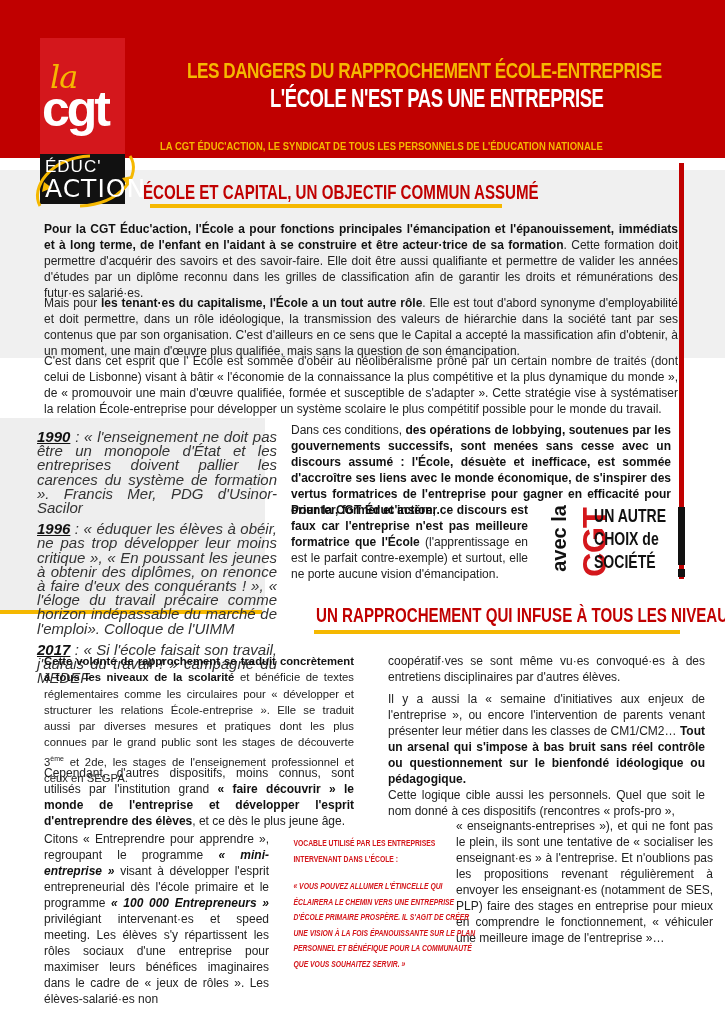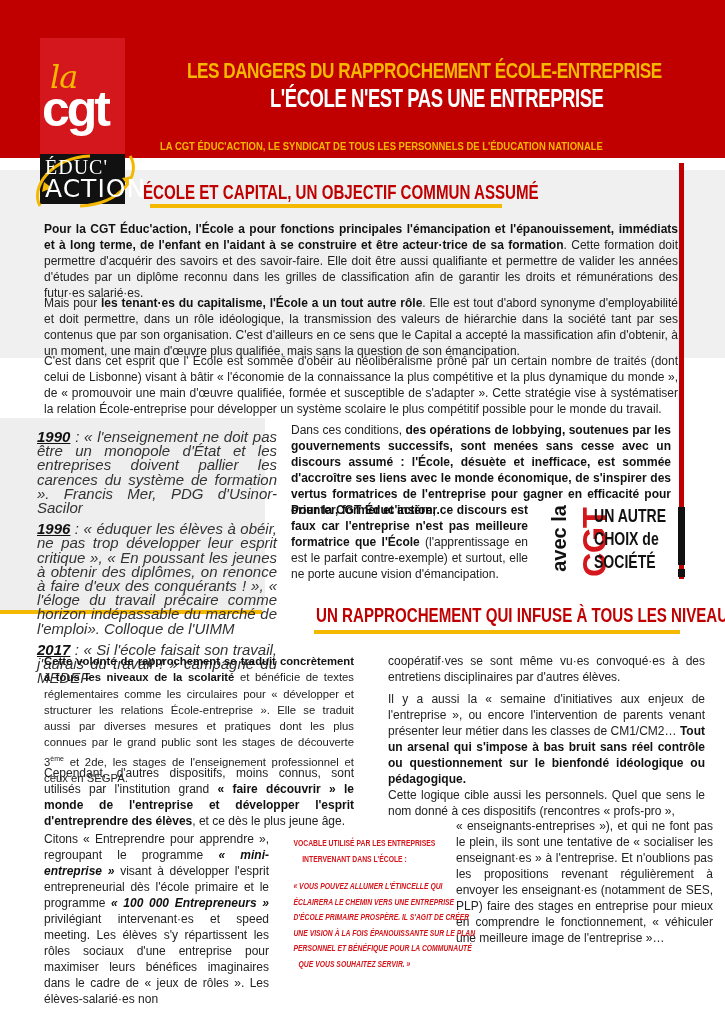--- a/index.html
+++ b/index.html
@@ -20,22 +20,22 @@
   }
   .logo-cgt {
     position: absolute; left: 42px; top: 84px; font-family: "Liberation Sans", sans-serif;
     font-weight: bold; font-size: 50px; color: #ffffff; letter-spacing: -3px; line-height: 1;
   }
   .logo-black {
     position: absolute; left: 40px; top: 154px; width: 85px; height: 50px;
     background: #111111;
   }
   .logo-educ {
-    position: absolute; left: 45px; top: 156px; color: #fff; font-size: 20px;
-    font-family: Liberation Serif, serif; line-height: 22px; letter-spacing: 1px;
+    position: absolute; left: 45px; top: 156px; color: #fff; font-size: 17px;
+    font-family: Liberation Sans, sans-serif; line-height: 22px; letter-spacing: 1px;
   }
   .logo-action {
     position: absolute; left: 45px; top: 178px; color: #fff; font-size: 25px;
     font-family: "DejaVu Sans", sans-serif; line-height: 22px; letter-spacing: 1px;
   }
   .logo-swoosh {
     position: absolute; left: 30px; top: 148px; width: 110px; height: 64px;
   }
 
   .title1 {
@@ -113,21 +113,21 @@
 
   .p6 { left: 44px; top: 653px; width: 310px; font-size: 11.3px; line-height: 16.3px; }
   .p7 { left: 44px; top: 765px; width: 310px; }
   .p8 { left: 44px; top: 831px; width: 225px; }
   .p9 { left: 388px; top: 653px; width: 317px; }
   .p10 { left: 388px; top: 691px; width: 317px; }
   .p11 { left: 388px; top: 787px; width: 317px; }
   .p11b { left: 456px; top: 818px; width: 257px; }
 
   .vocab {
-    position: absolute; left: 272px; top: 836px; width: 165px; text-align: center; color: #d4171c;
+    position: absolute; left: 272px; top: 836px; width: 165px; color: #d4171c;
     font-weight: bold; font-size: 9.2px; line-height: 15.5px; white-space: nowrap;
   }
   .vocab-head, .vocab-quote { transform: scaleX(0.74); transform-origin: center top; }
   .vocab-quote { font-style: italic; margin-top: 12px; }
 </style>
 </head>
 <body>
 
 <div class="header"></div>
 <div class="grey-block"></div>
@@ -154,21 +154,21 @@
 <div class="yellow-line" style="left:150px; top:204px; width:352px;"></div>
 
 <div class="para p1"><b>Pour la CGT Éduc'action, l'École a pour fonctions principales l'émancipation et l'épanouissement, immédiats et à long terme, de l'enfant en l'aidant à se construire et être acteur·trice de sa formation</b><span>. Cette formation doit permettre d'acquérir des savoirs et des savoir-faire. Elle doit être aussi qualifiante et permettre de valider les années d'études par un diplôme reconnu dans les grilles de classification afin de garantir les droits et rémunérations des futur·es salarié·es.</span></div>
 <div class="para p2"><span>Mais pour </span><b>les tenant·es du capitalisme, l'École a un tout autre rôle</b><span>. Elle est tout d'abord synonyme d'employabilité et doit permettre, dans un rôle idéologique, la transmission des valeurs de hiérarchie dans la société tant par ses contenus que par son organisation. C'est d'ailleurs en ce sens que le Capital a accepté la massification afin d'obtenir, à un moment, une main d'œuvre plus qualifiée, mais sans la question de son émancipation.</span></div>
 <div class="para p3">C'est dans cet esprit que l' École est sommée d'obéir au néolibéralisme prôné par un certain nombre de traités (dont celui de Lisbonne) visant à bâtir « l'économie de la connaissance la plus compétitive et la plus dynamique du monde », de « promouvoir une main d'œuvre qualifiée, formée et susceptible de s'adapter ». Cette stratégie vise à systématiser la relation École-entreprise pour développer un système scolaire le plus compétitif possible pour le monde du travail.</div>
 
 <div class="timeline-box"></div>
 <div class="yellow-line" style="left:0; top:610px; width:262px;"></div>
 <div class="timeline">
   <p><b>1990</b><span> : « l'enseignement ne doit pas être un monopole d'État et les entreprises doivent pallier les carences du système de formation ». Francis Mer, PDG d'Usinor-Sacilor</span></p>
-  <p><b>1996</b><span> : « éduquer les élèves à obéir, ne pas trop développer leur esprit critique », « En poussant les jeunes à obtenir des diplômes, on renonce à faire d'eux des conquérants ! », « l'éloge du travail précaire comme horizon indépassable du marché de l'emploi». Colloque de l'UIMM</span></p>
+  <p><b>1996</b><span> : « éduquer les élèves à obéir, ne pas trop développer leur moins critique », « En poussant les jeunes à obtenir des diplômes, on renonce à faire d'eux des conquérants ! », « l'éloge du travail précaire comme horizon indépassable du marché de l'emploi». Colloque de l'UIMM</span></p>
   <p><b>2017</b><span> : « Si l'école faisait son travail, j'aurais du travail ! » campagne du MEDEF</span></p>
 </div>
 
 <div class="para p4"><span>Dans ces conditions, </span><b>des opérations de lobbying, soutenues par les gouvernements successifs, sont menées sans cesse avec un discours assumé : l'École, désuète et inefficace, est sommée d'accroître ses liens avec le monde économique, de s'inspirer des vertus formatrices de l'entreprise pour gagner en efficacité pour orienter, former et insérer.</b></div>
 <div class="para p5"><b>Pour la CGT Éduc'action, ce discours est faux car l'entreprise n'est pas meilleure formatrice que l'École</b><span> (l'apprentissage en est le parfait contre-exemple) et surtout, elle ne porte aucune vision d'émancipation.</span></div>
 
 <div class="slogan">
   <div class="slogan-avec">avec la</div>
   <div class="slogan-cgt">CGT</div>
   <div class="slogan-text">
@@ -184,21 +184,21 @@
 <div class="yellow-line" style="left:314px; top:630px; width:366px;"></div>
 
 <div class="para p6"><b>Cette volonté de rapprochement se traduit concrètement à tous les niveaux de la scolarité</b><span> et bénéficie de textes réglementaires comme les circulaires pour « développer et structurer les relations École-entreprise ». Elle se traduit aussi par diverses mesures et pratiques dont les plus connues par le grand public sont les stages de découverte 3</span><sup style="font-size:7px">ème</sup><span> et 2de, les stages de l'enseignement professionnel et ceux en SEGPA.</span></div>
 
 <div class="para p7"><span>Cependant, d'autres dispositifs, moins connus, sont utilisés par l'institution grand </span><b>« faire découvrir » le monde de l'entreprise et développer l'esprit d'entreprendre des élèves</b><span>, et ce dès le plus jeune âge.</span></div>
 
 <div class="para p8"><span>Citons « Entreprendre pour apprendre », regroupant le programme </span><b><i>« mini-entreprise »</i></b><span> visant à développer l'esprit entrepreneurial dès l'école primaire et le programme </span><b><i>« 100 000 Entrepreneurs »</i></b><span> privilégiant intervenant·es et speed meeting. Les élèves s'y répartissent les rôles sociaux d'une entreprise pour maximiser leurs bénéfices imaginaires dans le cadre de « jeux de rôles ». Les élèves-salarié·es non</span></div>
 
 <div class="para p9">coopératif·ves se sont même vu·es convoqué·es à des entretiens disciplinaires par d'autres élèves.</div>
 <div class="para p10"><span>Il y a aussi la « semaine d'initiatives aux enjeux de l'entreprise », ou encore l'intervention de parents venant présenter leur métier dans les classes de CM1/CM2… </span><b>Tout un arsenal qui s'impose à bas bruit sans réel contrôle ou questionnement sur le bienfondé idéologique ou pédagogique.</b></div>
-<div class="para p11">Cette logique cible aussi les personnels. Quel que sens le nom donné à ces dispositifs (rencontres « profs-pro »,</div>
+<div class="para p11">Cette logique cible aussi les personnels. Quel que soit le nom donné à ces dispositifs (rencontres « profs-pro »,</div>
 <div class="para p11b">« enseignants-entreprises »), et qui ne font pas le plein, ils sont une tentative de « socialiser les enseignant·es » à l'entreprise. Et n'oublions pas les propositions revenant régulièrement à envoyer les enseignant·es (notamment de SES, PLP) faire des stages en entreprise pour mieux en comprendre le fonctionnement, « véhiculer une meilleure image de l'entreprise »…</div>
 
 <div class="vocab">
   <div class="vocab-head">
     <div>VOCABLE UTILISÉ PAR LES ENTREPRISES</div>
     <div>INTERVENANT DANS L'ÉCOLE :</div>
   </div>
   <div class="vocab-quote">
     <div>« VOUS POUVEZ ALLUMER L'ÉTINCELLE QUI</div>
     <div>ÉCLAIRERA LE CHEMIN VERS UNE ENTREPRISE</div>

